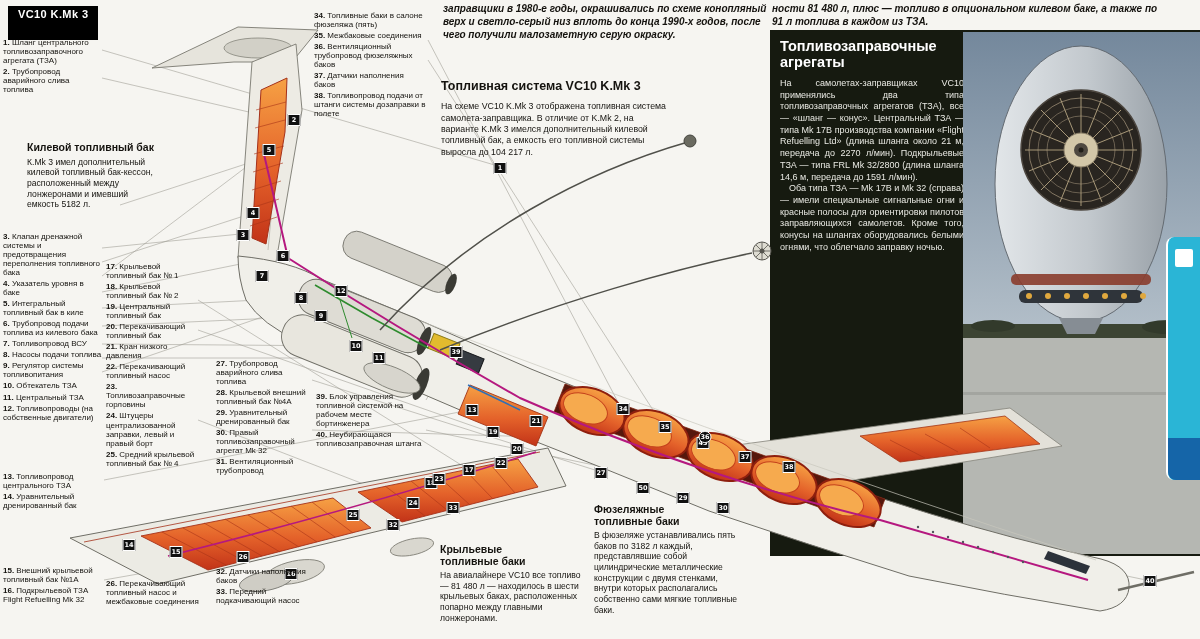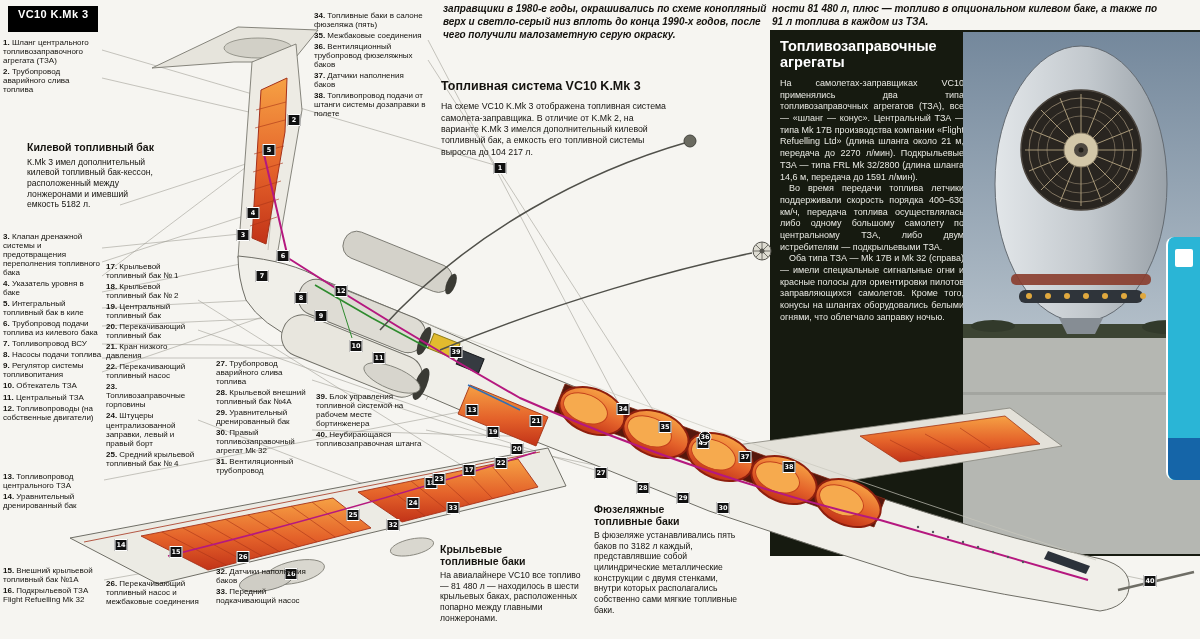--- a/index.html
+++ b/index.html
@@ -3,21 +3,21 @@
 <meta charset="utf-8">
 <style>
   html,body{margin:0;padding:0;}
   body{width:1200px;height:639px;overflow:hidden;background:#f6f5f1;
        font-family:"Liberation Sans",sans-serif;color:#15130f;}
   #page{position:relative;width:1200px;height:639px;}
   .abs{position:absolute;}
 
   
   .tag{background:#000;color:#fff;font-weight:bold;font-size:11px;
-       padding:2px 10px 12px;letter-spacing:.4px;z-index:5;}
+       padding:2px 10px 20px;letter-spacing:.4px;z-index:5;}
 
   
   .callout-col{position:absolute;font-size:8px;line-height:1.13;z-index:5;}
   .ci{margin-bottom:2px;}
   .ci b{font-weight:bold;}
 
   
   .sec{position:absolute;z-index:5;}
   .sec-h{font-weight:bold;font-size:10.5px;margin:0 0 3px;line-height:1.1;}
   .sec-b{font-size:8.6px;line-height:1.24;}
@@ -57,21 +57,20 @@
 </style>
 </head>
 <body>
 
 <div id="page">
 
   <div id="sidebar" style="background: rgb(22, 26, 16);">
     <div class="sb-h">Топливозаправочные агрегаты</div>
     <div class="sb-b">
       <p>На самолетах-заправщиках VC10 применялись два типа топливозаправочных агрегатов (ТЗА), все — «шланг — конус». Центральный ТЗА — типа Mk 17B производства компании «Flight Refuelling Ltd» (длина шланга около 21 м, передача до 2270 л/мин). Подкрыльевые ТЗА — типа FRL Mk 32/2800 (длина шланга 14,6 м, передача до 1591 л/мин).</p>
-      <p>Во время передачи топлива летчики поддерживали скорость порядка 400–630 км/ч, передача топлива осуществлялась либо одному большому самолету по центральному ТЗА, либо двум истребителям — подкрыльевыми ТЗА.</p>
       <p>Оба типа ТЗА — Mk 17B и Mk 32 (справа) — имели специальные сигнальные огни и красные полосы для ориентировки пилотов заправляющихся самолетов. Кроме того, конусы на шлангах оборудовались белыми огнями, что облегчало заправку ночью.</p>
     </div>
 
     <div id="photo">
       <svg width="237" height="522" viewBox="0 0 237 522">
         <defs>
           <linearGradient id="sky" x1="0" y1="0" x2="0" y2="1">
             <stop offset="0" stop-color="#74889c"></stop>
               <stop offset="1" stop-color="#b3bfc9"></stop>
           </linearGradient>
@@ -298,35 +297,35 @@
       <div class="mk" style="left: 253px; top: 213px;">4</div>
       <div class="mk" style="left: 269px; top: 150px;">5</div>
       <div class="mk" style="left: 283px; top: 256px;">6</div>
       <div class="mk" style="left: 262px; top: 276px;">7</div>
       <div class="mk" style="left: 301px; top: 298px;">8</div>
       <div class="mk" style="left: 321px; top: 316px;">9</div>
       <div class="mk" style="left: 356px; top: 346px;">10</div>
       <div class="mk" style="left: 379px; top: 358px;">11</div>
       <div class="mk" style="left: 341px; top: 291px;">12</div>
       <div class="mk" style="left: 472px; top: 410px;">13</div>
-      <div class="mk" style="left: 121px; top: 545px; text-align: right;">14</div>
+      <div class="mk" style="left: 129px; top: 545px; text-align: right;">14</div>
       <div class="mk" style="left: 176px; top: 552px;">15</div>
       <div class="mk" style="left: 291px; top: 574px;">16</div>
       <div class="mk" style="left: 469px; top: 470px;">17</div>
       <div class="mk" style="left: 431px; top: 483px;">18</div>
       <div class="mk" style="left: 493px; top: 432px;">19</div>
       <div class="mk" style="left: 517px; top: 449px;">20</div>
       <div class="mk" style="left: 536px; top: 421px;">21</div>
       <div class="mk" style="left: 501px; top: 463px;">22</div>
       <div class="mk" style="left: 439px; top: 479px;">23</div>
       <div class="mk" style="left: 413px; top: 503px;">24</div>
       <div class="mk" style="left: 353px; top: 515px;">25</div>
       <div class="mk" style="left: 243px; top: 557px;">26</div>
       <div class="mk" style="left: 601px; top: 473px;">27</div>
-      <div class="mk" style="left: 643px; top: 488px;">28</div>
+      <div class="mk" style="left: 643px; top: 488px;">50</div>
       <div class="mk" style="left: 683px; top: 498px; text-align: center;">29</div>
       <div class="mk" style="left: 723px; top: 508px;">30</div>
       <div class="mk" style="left: 703px; top: 443px;">43</div>
       <div class="mk" style="left: 393px; top: 525px;">32</div>
       <div class="mk" style="left: 453px; top: 508px;">33</div>
       <div class="mk" style="left: 623px; top: 409px;">34</div>
       <div class="mk" style="left: 665px; top: 427px;">35</div>
       <div class="mk" style="left: 705px; top: 437px; border-radius: 6px;">36</div>
       <div class="mk" style="left: 745px; top: 457px;">37</div>
       <div class="mk" style="left: 789px; top: 467px;">38</div>

